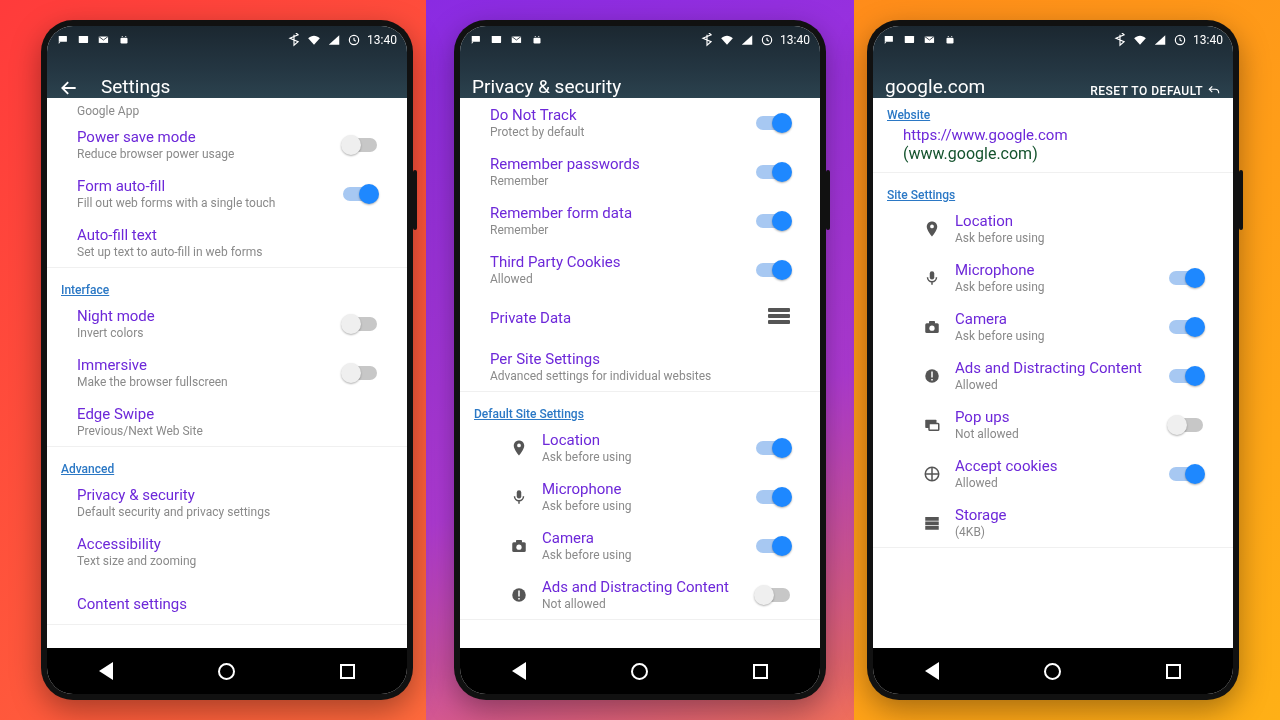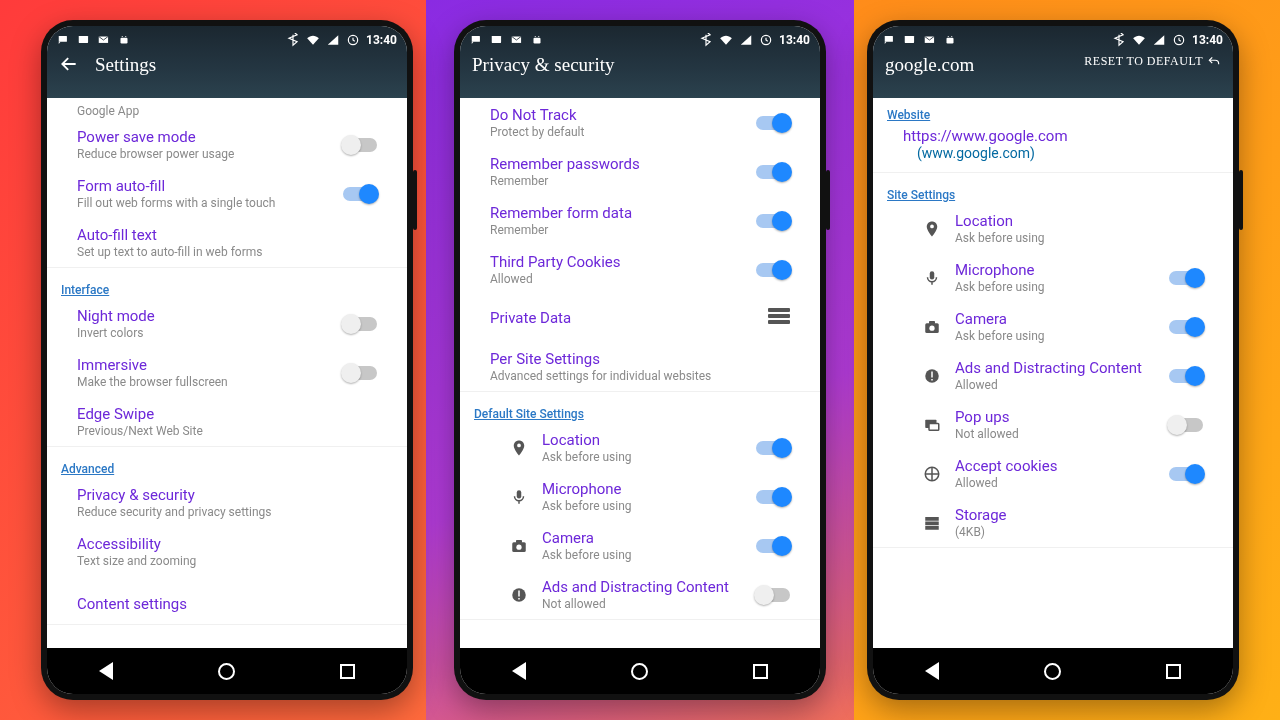--- a/index.html
+++ b/index.html
@@ -45,33 +45,31 @@
   .screen-top {
     background: linear-gradient(180deg,#1b2730 0%, #243642 60%, #2b424e 100%);
     color:#fff;
   }
   .statusbar {
     height:28px;
     display:flex; align-items:center;
     justify-content:space-between;
     padding:0 10px;
     font-size:12px;
-    font-weight:bold;
   }
   .status-left, .status-right { display:flex; gap:6px; align-items:center; }
   .sicon { width:14px; height:14px; display:inline-block; }
 
   .titlebar {
     height:44px;
-    display:flex; align-items:flex-start;
+    display:flex; align-items:flex-end;
     padding:0 12px;
-    gap:16px;
+    gap:22px;
     font-size:19px;
     font-weight:400;
-    font-family:Liberation Serif, serif;
   }
   .titlebar .right-action {
     margin-left:auto;
     font-size:12px;
     letter-spacing:.5px;
     display:flex; align-items:center; gap:4px;
     font-weight:500;
   }
 
   .content {
@@ -111,21 +109,21 @@
     position:absolute;
     top:50%; transform:translateY(-50%);
     width:20px; height:20px; border-radius:50%;
     background:#efefef;
     box-shadow:0 1px 2px rgba(0,0,0,.3);
     left:-2px;
   }
   .toggle.on { background:#a7c8f2; }
   .toggle.on::after { background:#1e88ff; left:auto; right:-2px; }
 
-  .mini-url { font-size:14px; color:#0369a1;margin-left:14px; }
+  .mini-url { font-size:16px; color:#14532d; }
 
   .navbar {
     height:46px;
     background:#000;
     display:flex; align-items:center; justify-content:space-around;
   }
   .nav-shape { display:inline-block; }
   .nav-tri {
     width:0; height:0;
     border-top:9px solid transparent;
@@ -279,21 +277,21 @@
                 <div class="sub">Previous/Next Web Site</div>
               </div>
         </div>
       </div>
 
       <div class="section-label">Advanced</div>
       <div class="section-card">
         <div class="row">
           <div class="texts">
                 <div class="title">Privacy &amp; security</div>
-                <div class="sub">Reduce security and privacy settings</div>
+                <div class="sub">Default security and privacy settings</div>
               </div>
         </div>
         <div class="row">
           <div class="texts">
                 <div class="title">Accessibility</div>
                 <div class="sub">Text size and zooming</div>
               </div>
         </div>
         <div class="row" style="padding-bottom:0">
           <div class="texts">

